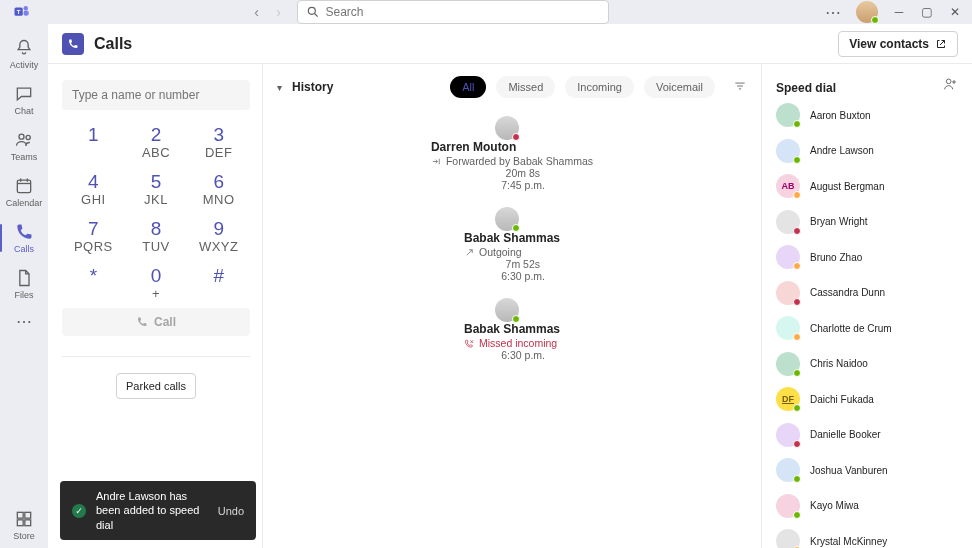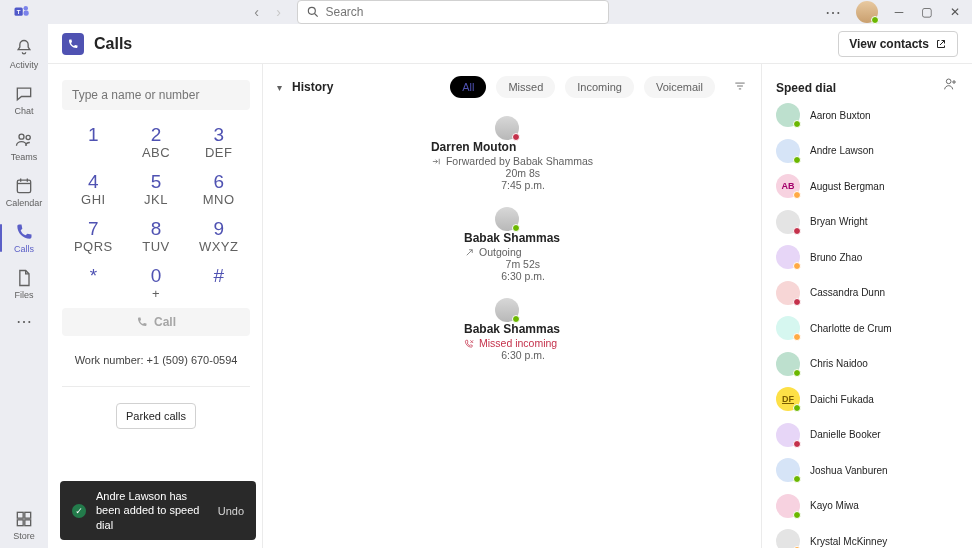--- a/index.html
+++ b/index.html
@@ -259,21 +259,20 @@
               <div class="num">#</div>
               <div class="sub"></div>
             </div>
           </div>
         <div class="callbtn">
           <svg viewBox="0 0 24 24">
               <path d="M6 3c-1 0-2 1-2 2 0 8 7 15 15 15 1 0 2-1 2-2v-3l-5-1-2 2c-3-1-5-3-6-6l2-2-1-5z"></path>
             </svg>
           <span>Call</span>
         </div>
-        <div class="worknum">Work number: +1 (509) 670-0594</div>
         <div class="divider"></div>
         <div class="parked">
             <span>Parked calls</span>
           </div>
       </div>
 
       <div class="col-hist">
         <div class="hist-head">
           <span class="caret">▾</span>
           <h2>History</h2>

